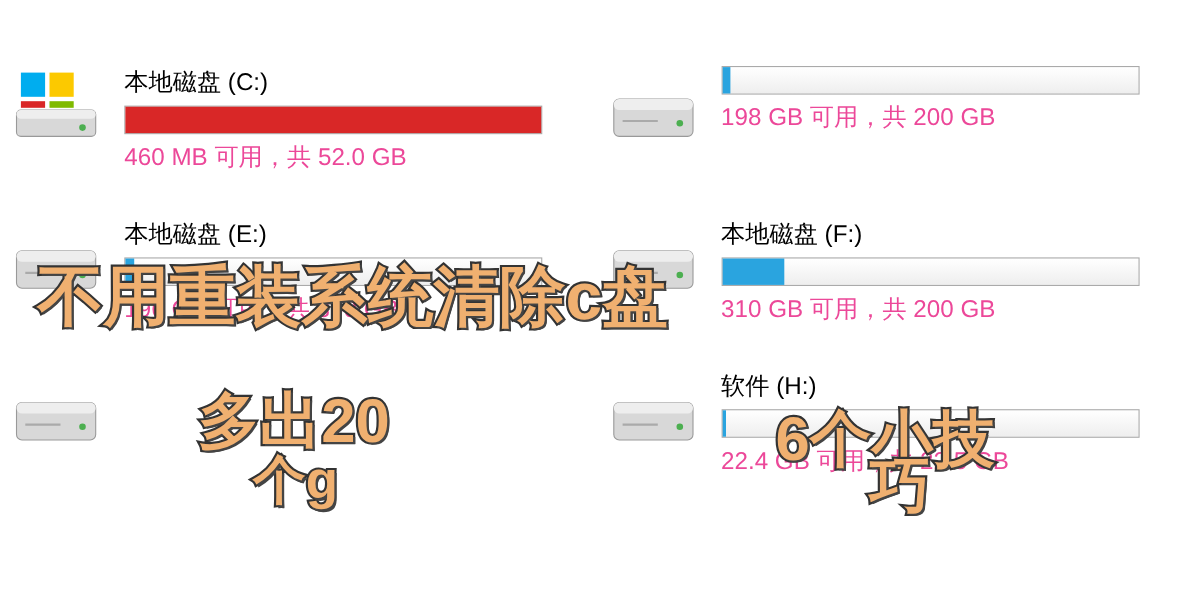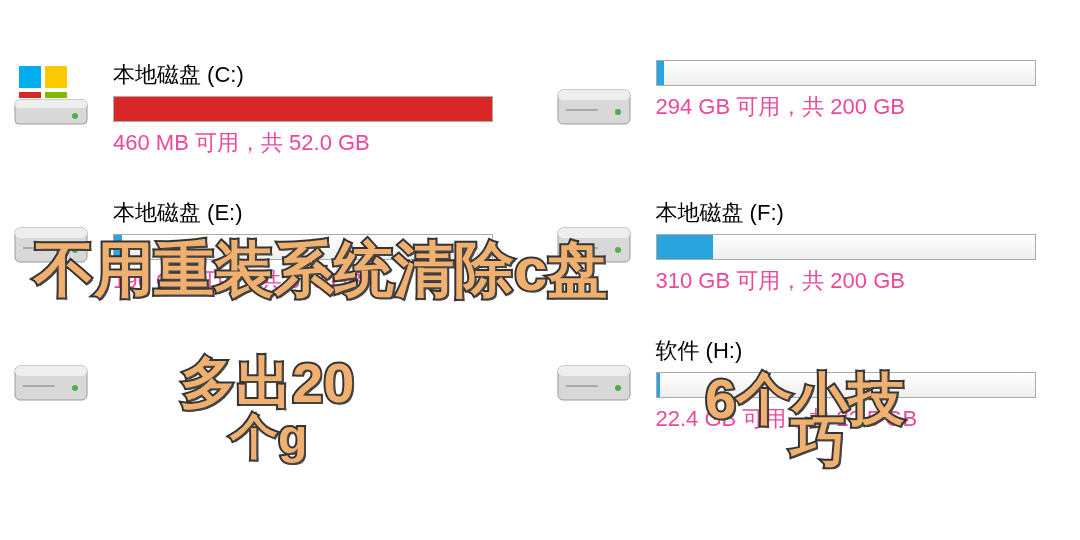--- a/index.html
+++ b/index.html
@@ -49,21 +49,21 @@
           <rect x="10" y="30" width="72" height="34" rx="5" fill="#d8d8d8" stroke="#999"></rect>
           <rect x="10" y="30" width="72" height="10" rx="5" fill="#eee"></rect>
           <circle cx="70" cy="52" r="3" fill="#4caf50"></circle>
           <line x1="18" y1="50" x2="50" y2="50" stroke="#aaa" stroke-width="2"></line>
         </svg>
       </div>
       <div class="info">
         <div class="bar">
             <div class="fill" style="width:2%"></div>
           </div>
-        <div class="usage">294 GB 可用，共 200 GB</div>
+        <div class="usage">198 GB 可用，共 200 GB</div>
       </div>
     </div>
 
     <div class="drive">
       <div class="icon">
         <svg width="92" height="80" viewBox="0 0 92 80">
           <rect x="10" y="30" width="72" height="34" rx="5" fill="#d8d8d8" stroke="#999"></rect>
           <rect x="10" y="30" width="72" height="10" rx="5" fill="#eee"></rect>
           <circle cx="70" cy="52" r="3" fill="#4caf50"></circle>
           <line x1="18" y1="50" x2="50" y2="50" stroke="#aaa" stroke-width="2"></line>

